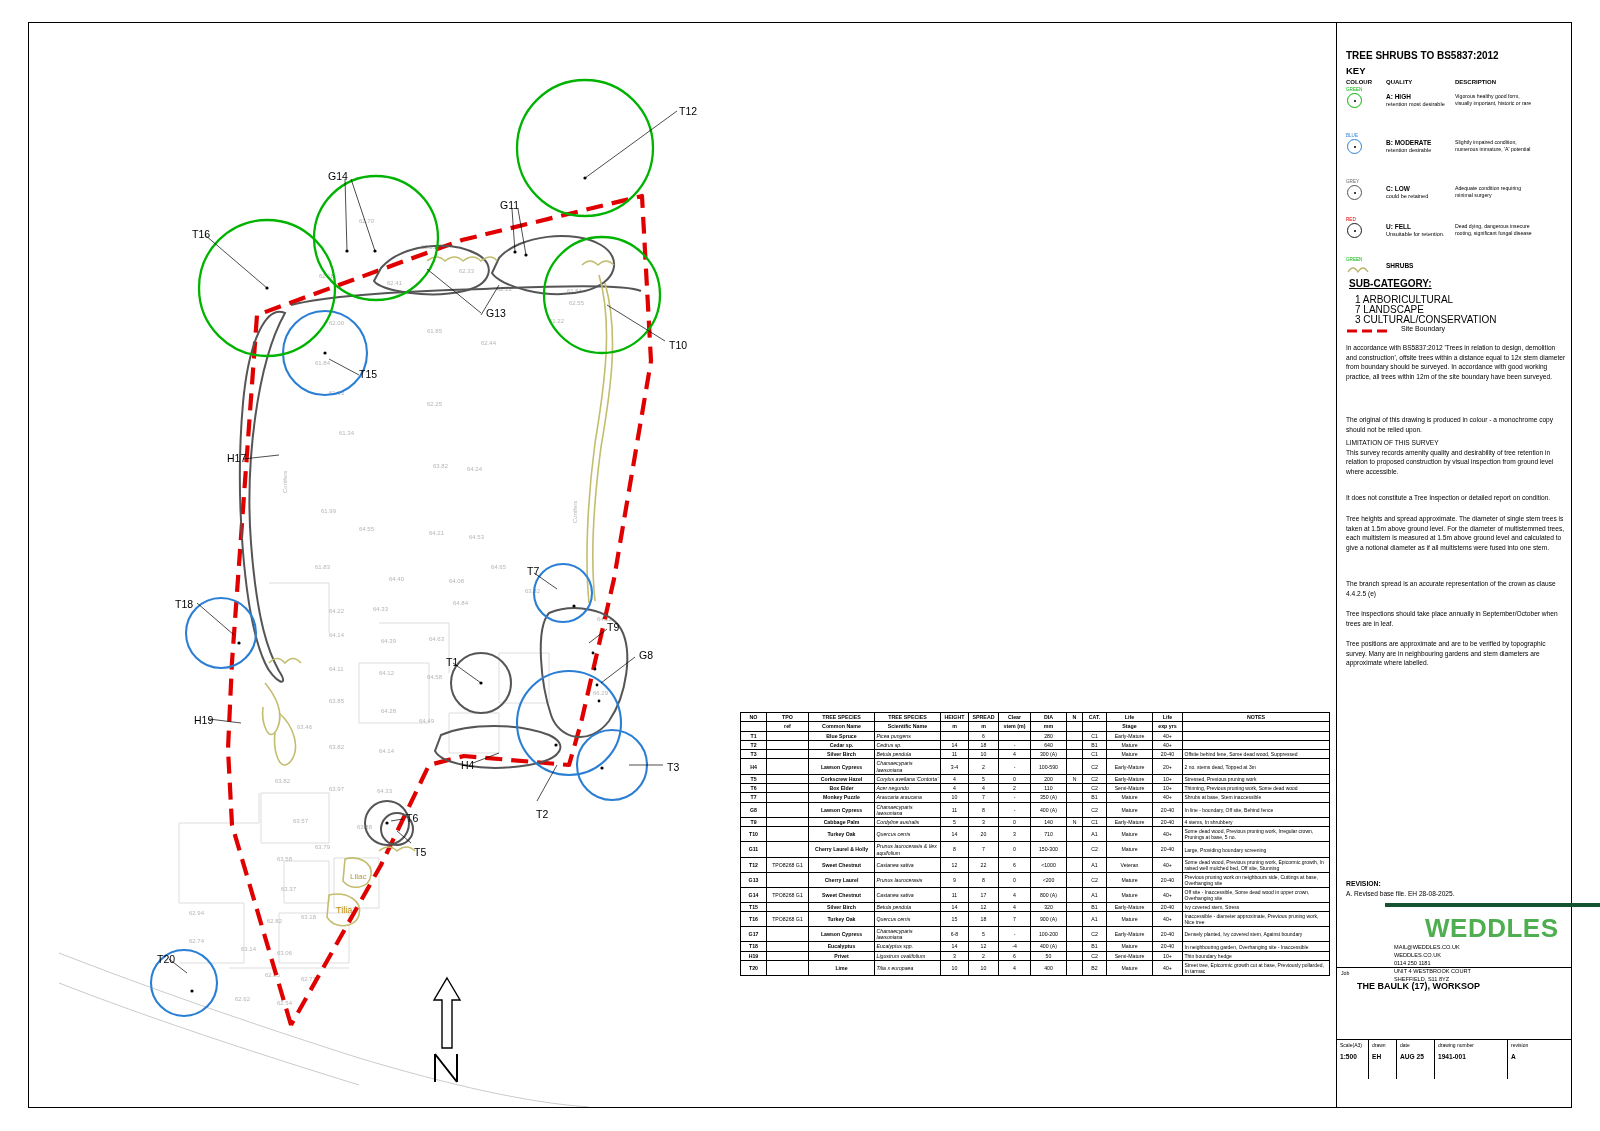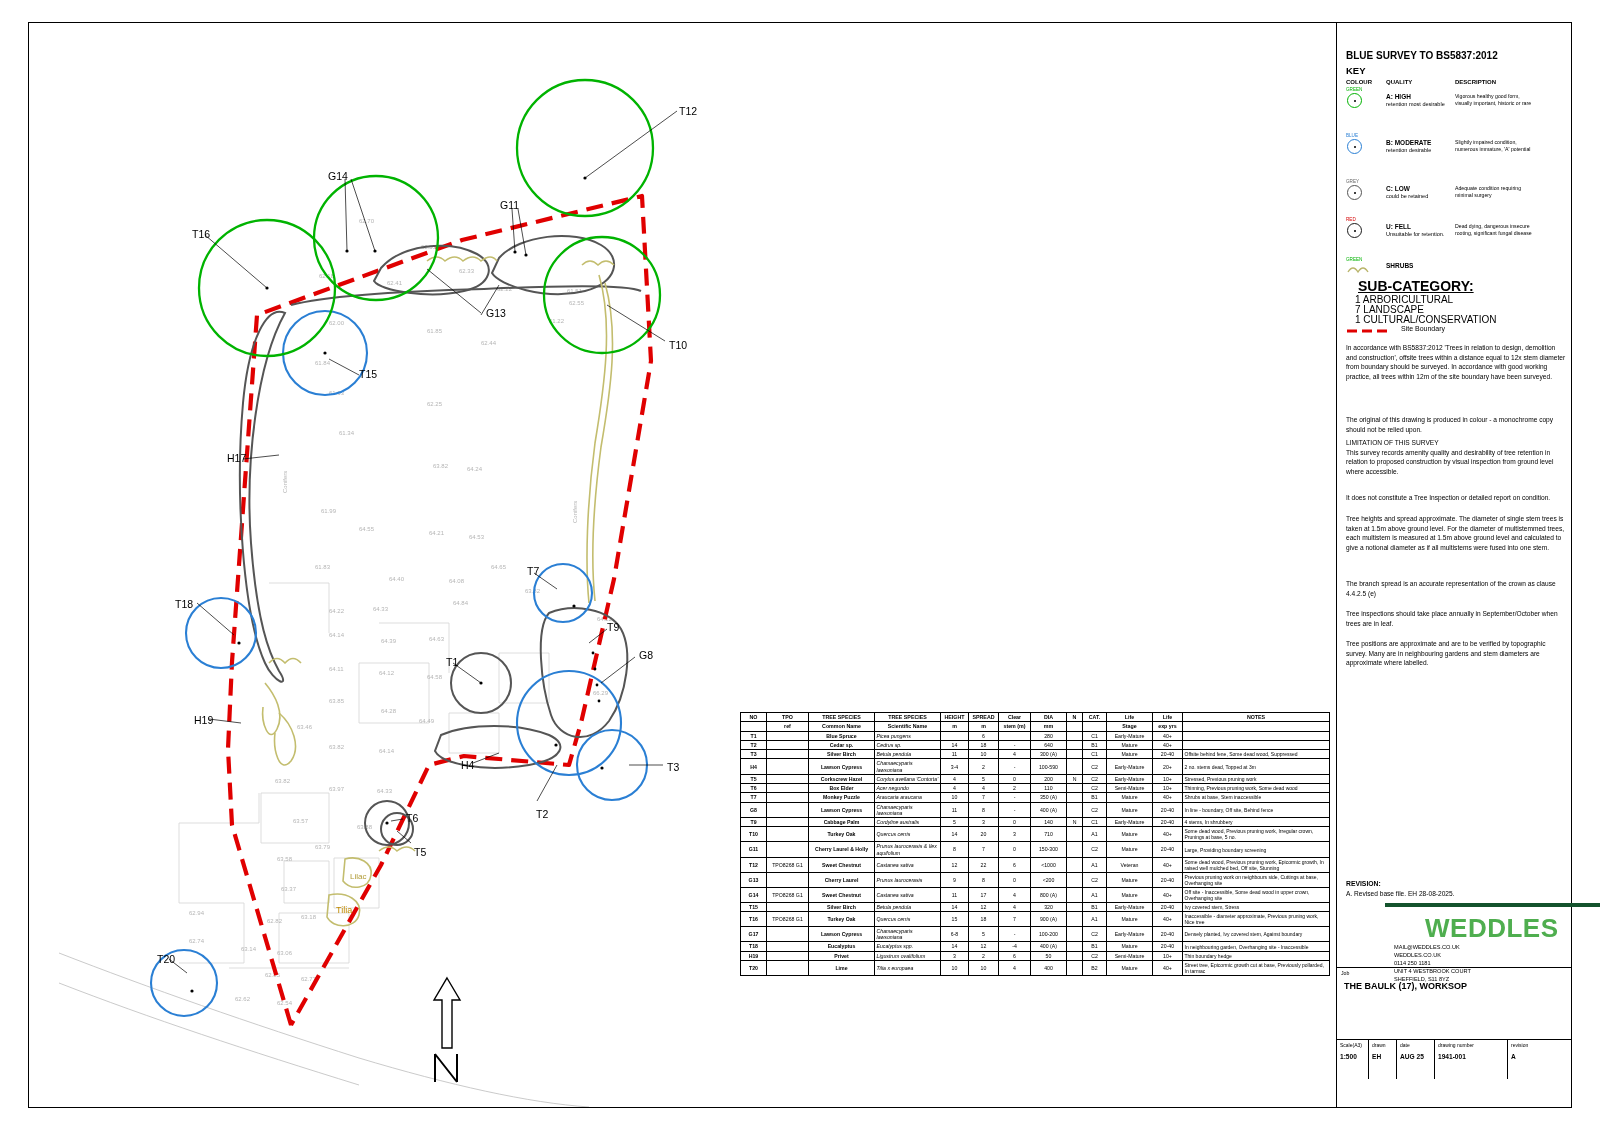--- a/index.html
+++ b/index.html
@@ -17,21 +17,21 @@
   
   #panel{position:absolute;left:1337px;top:23px;width:235px;height:1084px;padding:0;box-sizing:border-box;}
   .ptitle{position:absolute;left:9px;top:27px;font-size:10px;font-weight:bold;}
   .keyword{position:absolute;left:9px;top:42px;font-size:9.5px;font-weight:bold;}
   .keyhdr{position:absolute;font-size:6px;font-weight:bold;}
   .keycircle{position:absolute;width:15px;height:15px;border-radius:50%;border:1.6px solid #000;box-sizing:border-box;}
   .keycircle .dot{position:absolute;left:50%;top:50%;width:2px;height:2px;margin:-1px 0 0 -1px;background:#000;border-radius:50%;}
   .keyname{position:absolute;font-size:6.5px;font-weight:bold;}
   .keysub{position:absolute;font-size:5.5px;line-height:1.25;}
   .keydesc{position:absolute;font-size:5.2px;line-height:1.3;width:80px;}
-  .subcat{position:absolute;left:21px;font-size:14px;font-weight:bold;text-decoration:underline;}
+  .subcat{position:absolute;left:12px;font-size:10px;font-weight:bold;text-decoration:underline;}
   .subitem{position:absolute;left:18px;font-size:10px;}
   .boundkey{position:absolute;left:9px;font-size:7px;}
   .para{position:absolute;left:9px;width:222px;font-size:6.6px;line-height:1.45;text-align:left;}
 
   
   #tablewrap{position:absolute;left:740px;top:712px;width:590px;}
   table.tbl{border-collapse:collapse;width:590px;font-family:"Liberation Sans",sans-serif;}
   table.tbl th,table.tbl td{border:0.6px solid #000;font-size:5.2px;padding:1px 1.5px;vertical-align:middle;line-height:1.2;}
   table.tbl th{font-weight:bold;text-align:center;font-size:5.3px;}
   table.tbl td.c{text-align:center;}
@@ -42,21 +42,21 @@
   
   #revblk{position:absolute;left:1337px;top:880px;width:235px;font-size:6.6px;}
   .revt{position:absolute;left:9px;top:0;font-weight:bold;font-size:6.8px;}
   .revl{position:absolute;left:9px;top:10px;font-size:6.6px;}
   #logobox{position:absolute;left:1385px;top:903px;width:235px;height:64px;border-top:4px solid #14532d;box-sizing:border-box;}
   .logo{position:absolute;left:40px;top:6px;font-size:26px;font-weight:bold;color:#4fae4f;letter-spacing:0.5px;}
   .addr{position:absolute;left:9px;top:36px;font-size:5.6px;line-height:1.45;}
   #jobbox{position:absolute;left:1337px;top:967px;width:235px;height:32px;border-top:1px solid #000;box-sizing:border-box;}
   #titlebox{position:absolute;left:1337px;top:999px;width:235px;height:40px;border-top:1px solid #000;box-sizing:border-box;}
   .ftag{position:absolute;left:4px;top:2px;font-size:5.2px;}
-  .fval{position:absolute;left:7px;font-size:9px;font-weight:bold;}
+  .fval{position:absolute;left:20px;font-size:9px;font-weight:bold;}
   #metabox{position:absolute;left:1337px;top:1039px;width:235px;height:40px;border-top:1px solid #000;box-sizing:border-box;display:flex;}
   #metabox .mcell{border-right:1px solid #000;box-sizing:border-box;position:relative;height:100%;}
   #metabox .mcell:last-child{border-right:none;}
   .mtag{position:absolute;left:3px;top:2px;font-size:5px;}
   .mval{position:absolute;left:3px;top:13px;font-size:6.6px;font-weight:bold;}
 
   
   #scalewrap{position:absolute;left:478px;top:985px;}
   .sctitle{font-size:11px;font-weight:bold;margin-bottom:7px;}
   .scnums{position:relative;height:12px;width:230px;font-size:9px;}
@@ -276,21 +276,21 @@
     <div class="lbl" style="left:507px;top:785px;">T2</div>
     <div class="lbl" style="left:377px;top:789px;">T6</div>
     <div class="lbl" style="left:385px;top:823px;">T5</div>
     <div class="lbl" style="left:128px;top:930px;">T20</div>
     <div class="lbl" style="left:307px;top:882px;color:#c08a00;font-size:9px;">Tilia</div>
     <div class="lbl" style="left:321px;top:849px;color:#b09a35;font-size:8px;">Lilac</div>
 
   </div>
 
   <div id="panel">
-    <div class="ptitle">BLUE SURVEY TO BS5837:2012</div>
+    <div class="ptitle">TREE SHRUBS TO BS5837:2012</div>
     <div class="keyword">KEY</div>
 
     <div class="keyhdr" style="left:9px;top:56px;">COLOUR</div>
     <div class="keyhdr" style="left:49px;top:56px;">QUALITY</div>
     <div class="keyhdr" style="left:118px;top:56px;">DESCRIPTION</div>
 
     <div class="keysub" style="left:9px;top:64px;font-size:4.6px;color:#00b300;">GREEN</div>
     <div class="keycircle" style="left:10px;top:70px;border-color:#00b300;">
         <span class="dot"></span>
       </div>
@@ -324,21 +324,21 @@
 
     <div class="keysub" style="left:9px;top:234px;font-size:4.6px;color:#00b300;">GREEN</div>
     <svg style="position:absolute;left:10px;top:240px" width="22" height="12">
       <path d="M1 9 q5 -8 10 0 q5 -8 10 0" fill="none" stroke="#b9b46a" stroke-width="1.4"></path>
     </svg>
     <div class="keyname" style="left:49px;top:239px;">SHRUBS</div>
 
     <div class="subcat" style="top:255px;">SUB-CATEGORY:</div>
     <div class="subitem" style="top:271px;">1 ARBORICULTURAL</div>
     <div class="subitem" style="top:281px;">7 LANDSCAPE</div>
-    <div class="subitem" style="top:291px;">1 CULTURAL/CONSERVATION</div>
+    <div class="subitem" style="top:291px;">3 CULTURAL/CONSERVATION</div>
 
     <svg style="position:absolute;left:9px;top:304px" width="46" height="8">
       <line x1="1" y1="4" x2="45" y2="4" stroke="#e00000" stroke-width="3" stroke-dasharray="10 5"></line>
     </svg>
     <div class="boundkey" style="left:64px;top:302px;">Site Boundary</div>
 
     <div class="para" style="top:320px;">In accordance with BS5837:2012 'Trees in relation to design, demolition and construction', offsite trees within a distance equal to 12x stem diameter from boundary should be surveyed. In accordance with good working practice, all trees within 12m of the site boundary have been surveyed.</div>
     <div class="para" style="top:392px;">The original of this drawing is produced in colour - a monochrome copy should not be relied upon.</div>
     <div class="para" style="top:415px;white-space:pre-line;">LIMITATION OF THIS SURVEY
 This survey records amenity quality and desirability of tree retention in relation to proposed construction by visual inspection from ground level where accessible.</div>

